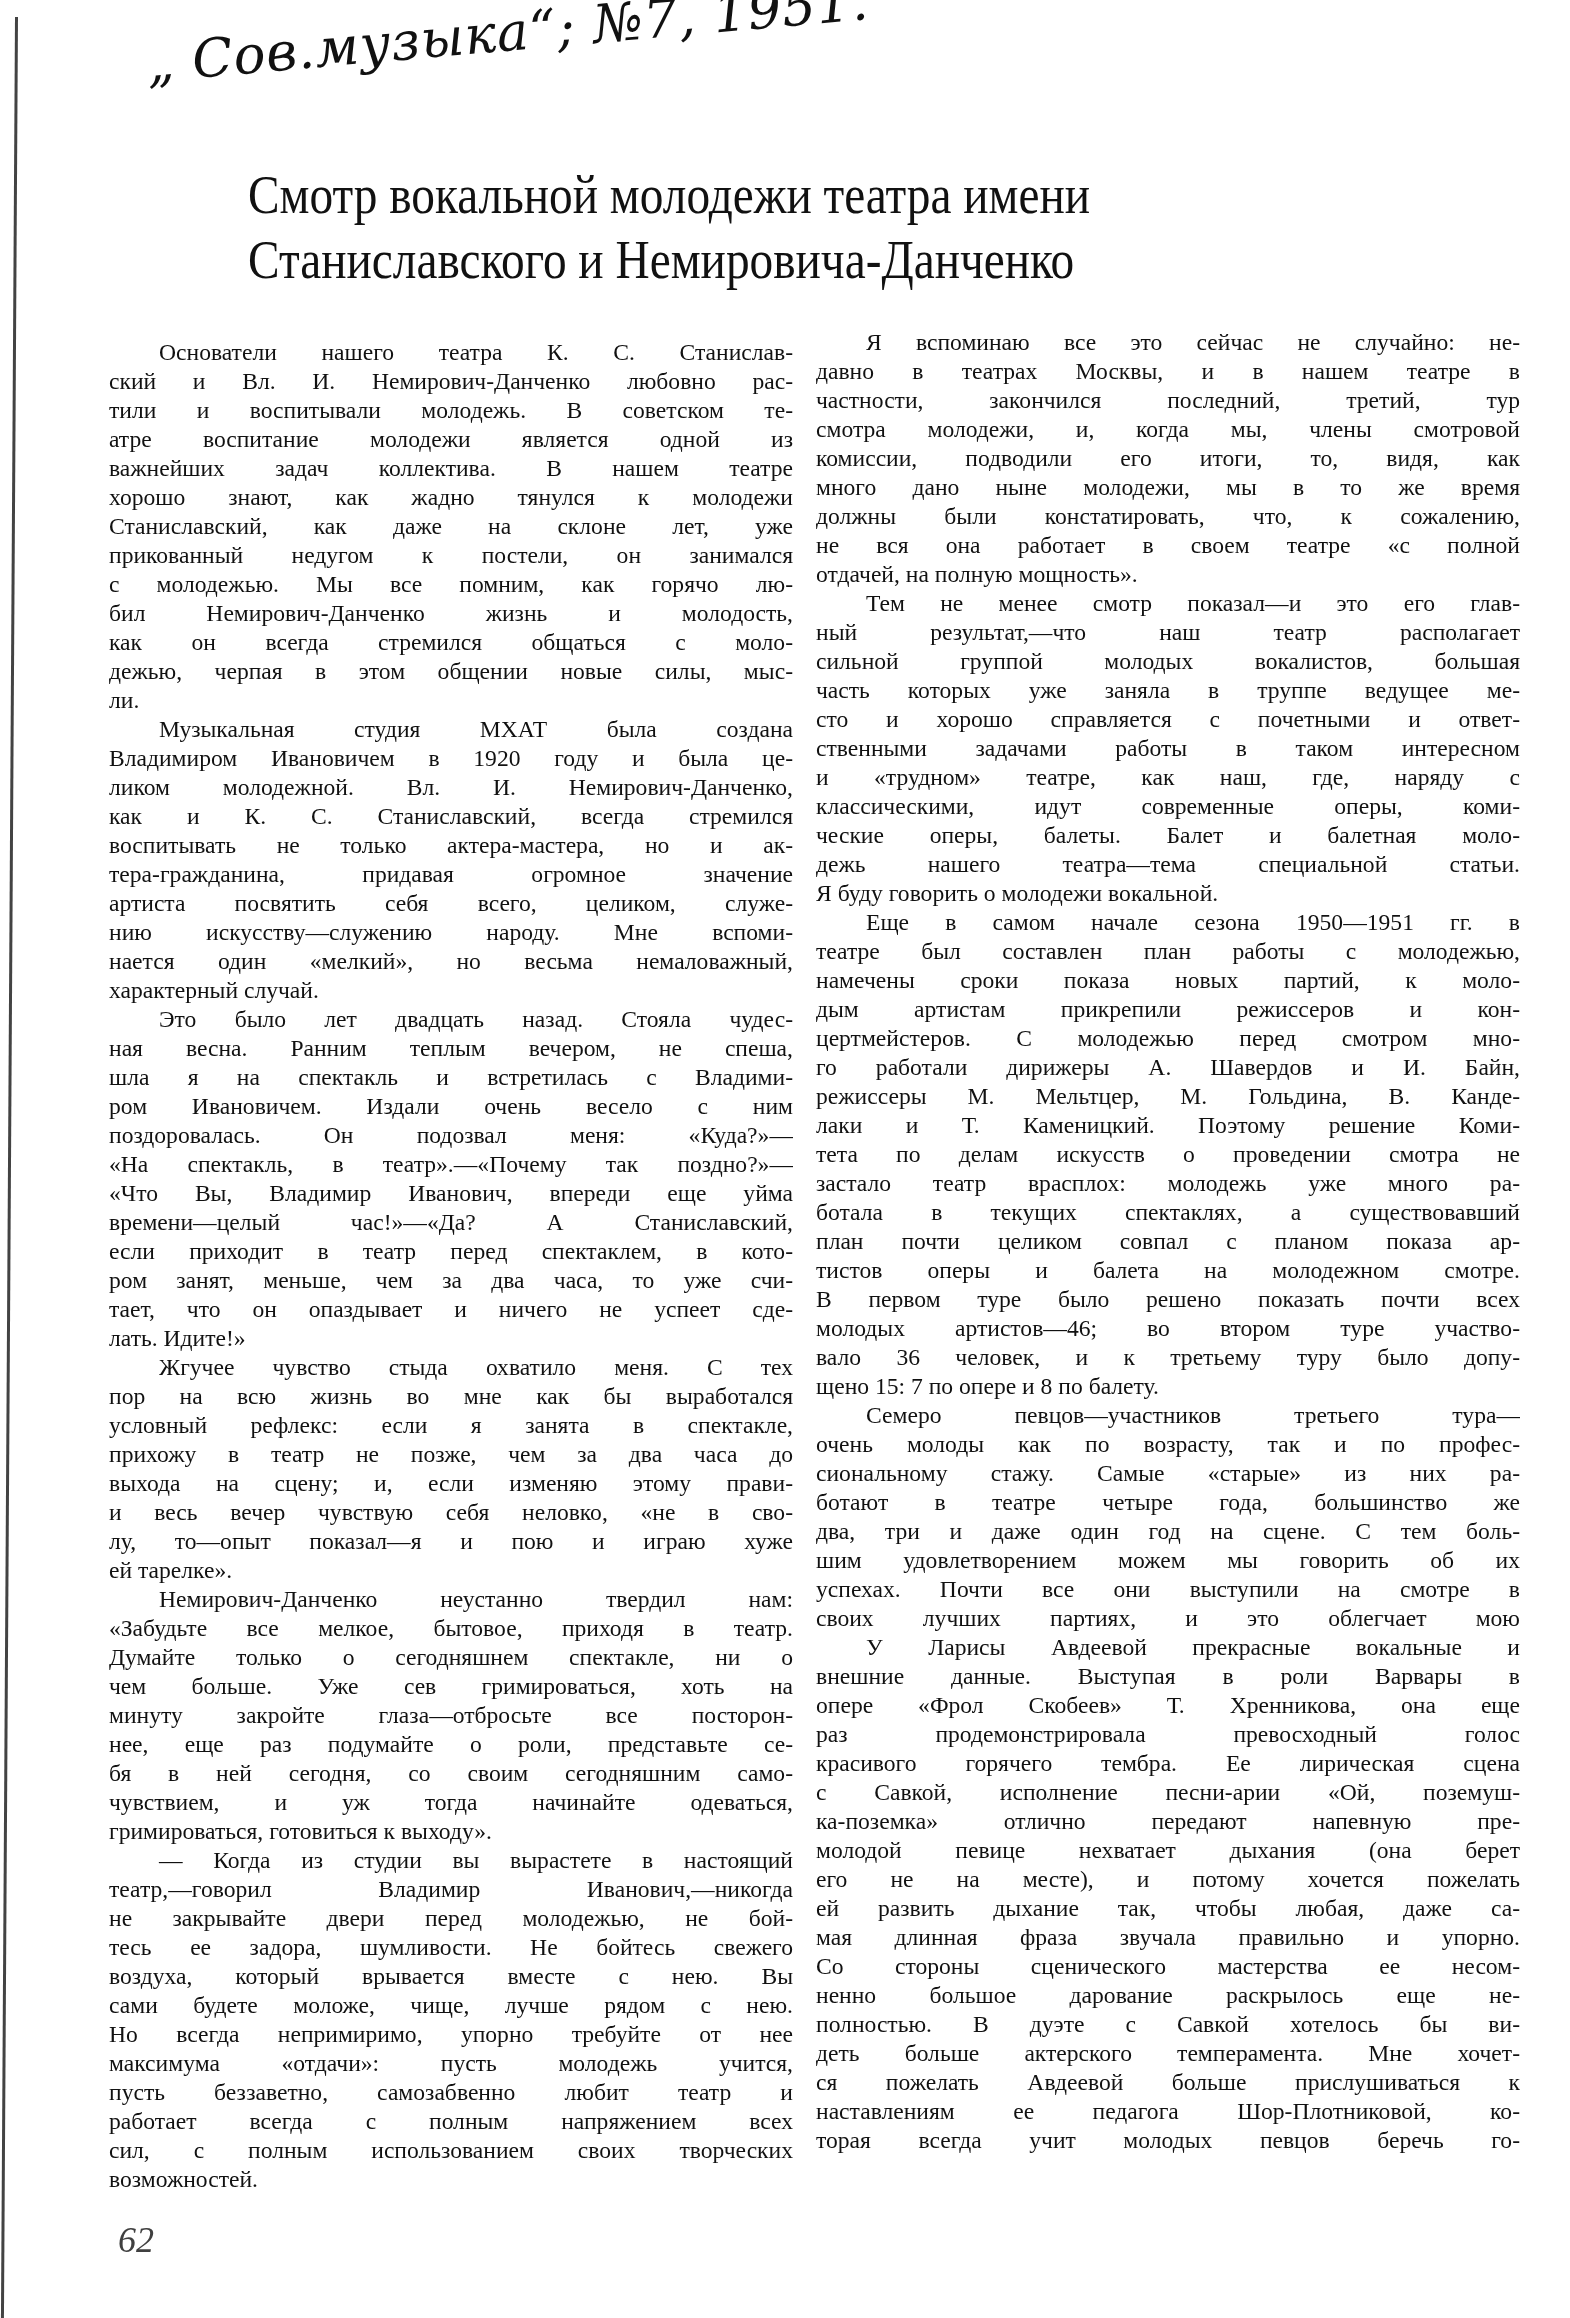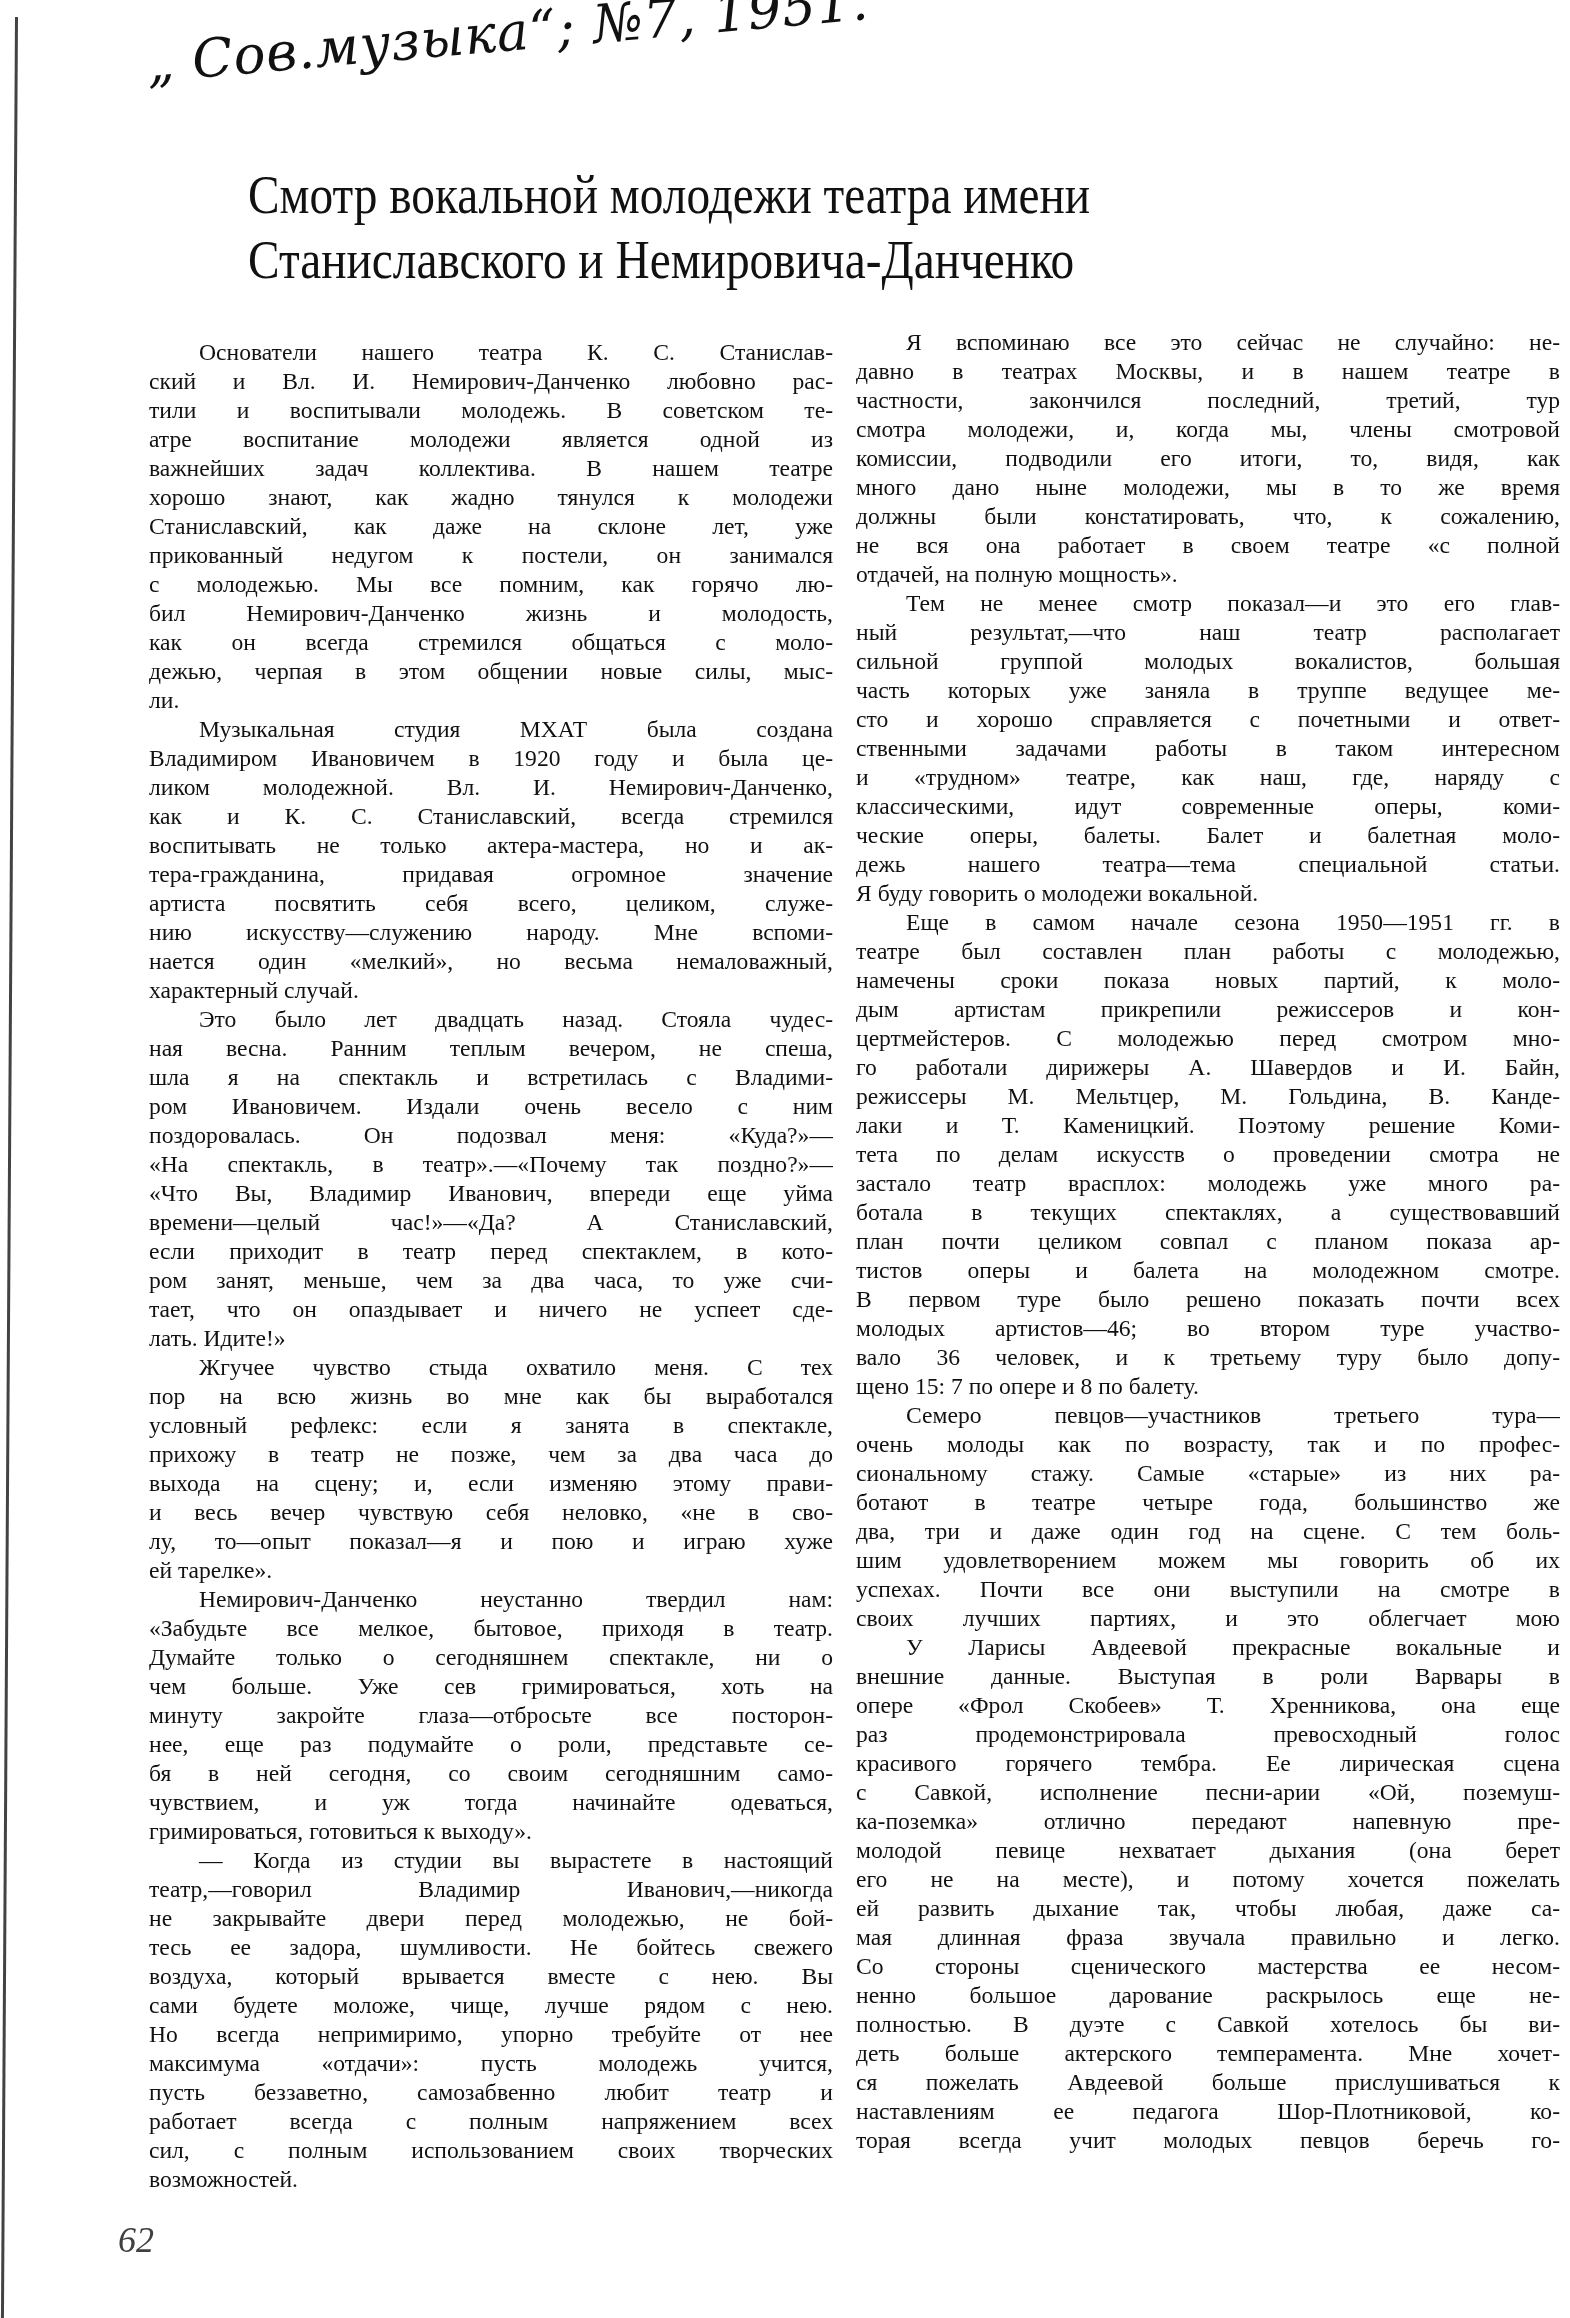--- a/index.html
+++ b/index.html
@@ -1,21 +1,21 @@
 <!DOCTYPE html>
 <html style="font-size:13.2px"><head>
 <meta charset="utf-8">
 <style>
   html, body { margin:0; padding:0; background:#ffffff; }
   body { width:1571px; height:2319px; position:relative; overflow:hidden; color:#111; }
   .scanline { position:absolute; left:15px; top:16.6px; width:2.5px; height:2302px; background:#222; transform:rotate(0.35deg); transform-origin:top left; opacity:0.85; }
   .handnote { position:absolute; left:149px; top:33px; font-family:"DejaVu Serif", serif; font-style:italic; font-size:53px; color:#111; letter-spacing:0.8px; transform:rotate(-5deg); transform-origin:left bottom; white-space:nowrap; }
   .title { position:absolute; left:248px; top:162px; width:1118px; font-family:"Liberation Serif", serif; font-size:55px; line-height:65px; color:#111; transform:scaleX(0.86); transform-origin:left top; }
   .title div { white-space:nowrap; }
-  .col { position:absolute; top:338px; font-family:"Liberation Serif", serif; font-size:23.6px; line-height:29px; color:#111; text-align:justify;margin-left:40px; }
+  .col { position:absolute; top:338px; font-family:"Liberation Serif", serif; font-size:23.6px; line-height:29px; color:#111; text-align:justify; }
   .col1 { left:109px; width:684px; }
   .col2 { left:816px; width:704px; top:328px; }
   .col .line { display:block; text-align:justify; text-align-last:justify; white-space:nowrap; overflow:hidden; }
   .col .line.last { text-align-last:left; }
   .col .line.ind { padding-left:50px; }
   .pagenum { position:absolute; left:118px; top:2219px; font-family:"Liberation Serif", serif; font-style:italic; font-size:36px; color:#404040; }
 </style>
 </head>
 <body>
 
@@ -143,21 +143,21 @@
     <span class="line ind">У Ларисы Авдеевой прекрасные вокальные и</span>
     <span class="line">внешние данные. Выступая в роли Варвары в</span>
     <span class="line">опере «Фрол Скобеев» Т. Хренникова, она еще</span>
     <span class="line">раз продемонстрировала превосходный голос</span>
     <span class="line">красивого горячего тембра. Ее лирическая сцена</span>
     <span class="line">с Савкой, исполнение песни-арии «Ой, поземуш-</span>
     <span class="line">ка-поземка» отлично передают напевную пре-</span>
     <span class="line">молодой певице нехватает дыхания (она берет</span>
     <span class="line">его не на месте), и потому хочется пожелать</span>
     <span class="line">ей развить дыхание так, чтобы любая, даже са-</span>
-    <span class="line">мая длинная фраза звучала правильно и легко.</span>
+    <span class="line">мая длинная фраза звучала правильно и упорно.</span>
     <span class="line">Со стороны сценического мастерства ее несом-</span>
     <span class="line">ненно большое дарование раскрылось еще не-</span>
     <span class="line">полностью. В дуэте с Савкой хотелось бы ви-</span>
     <span class="line">деть больше актерского темперамента. Мне хочет-</span>
     <span class="line">ся пожелать Авдеевой больше прислушиваться к</span>
     <span class="line">наставлениям ее педагога Шор-Плотниковой, ко-</span>
     <span class="line">торая всегда учит молодых певцов беречь го-</span>
   </div>
 
 <div class="pagenum">62</div>

